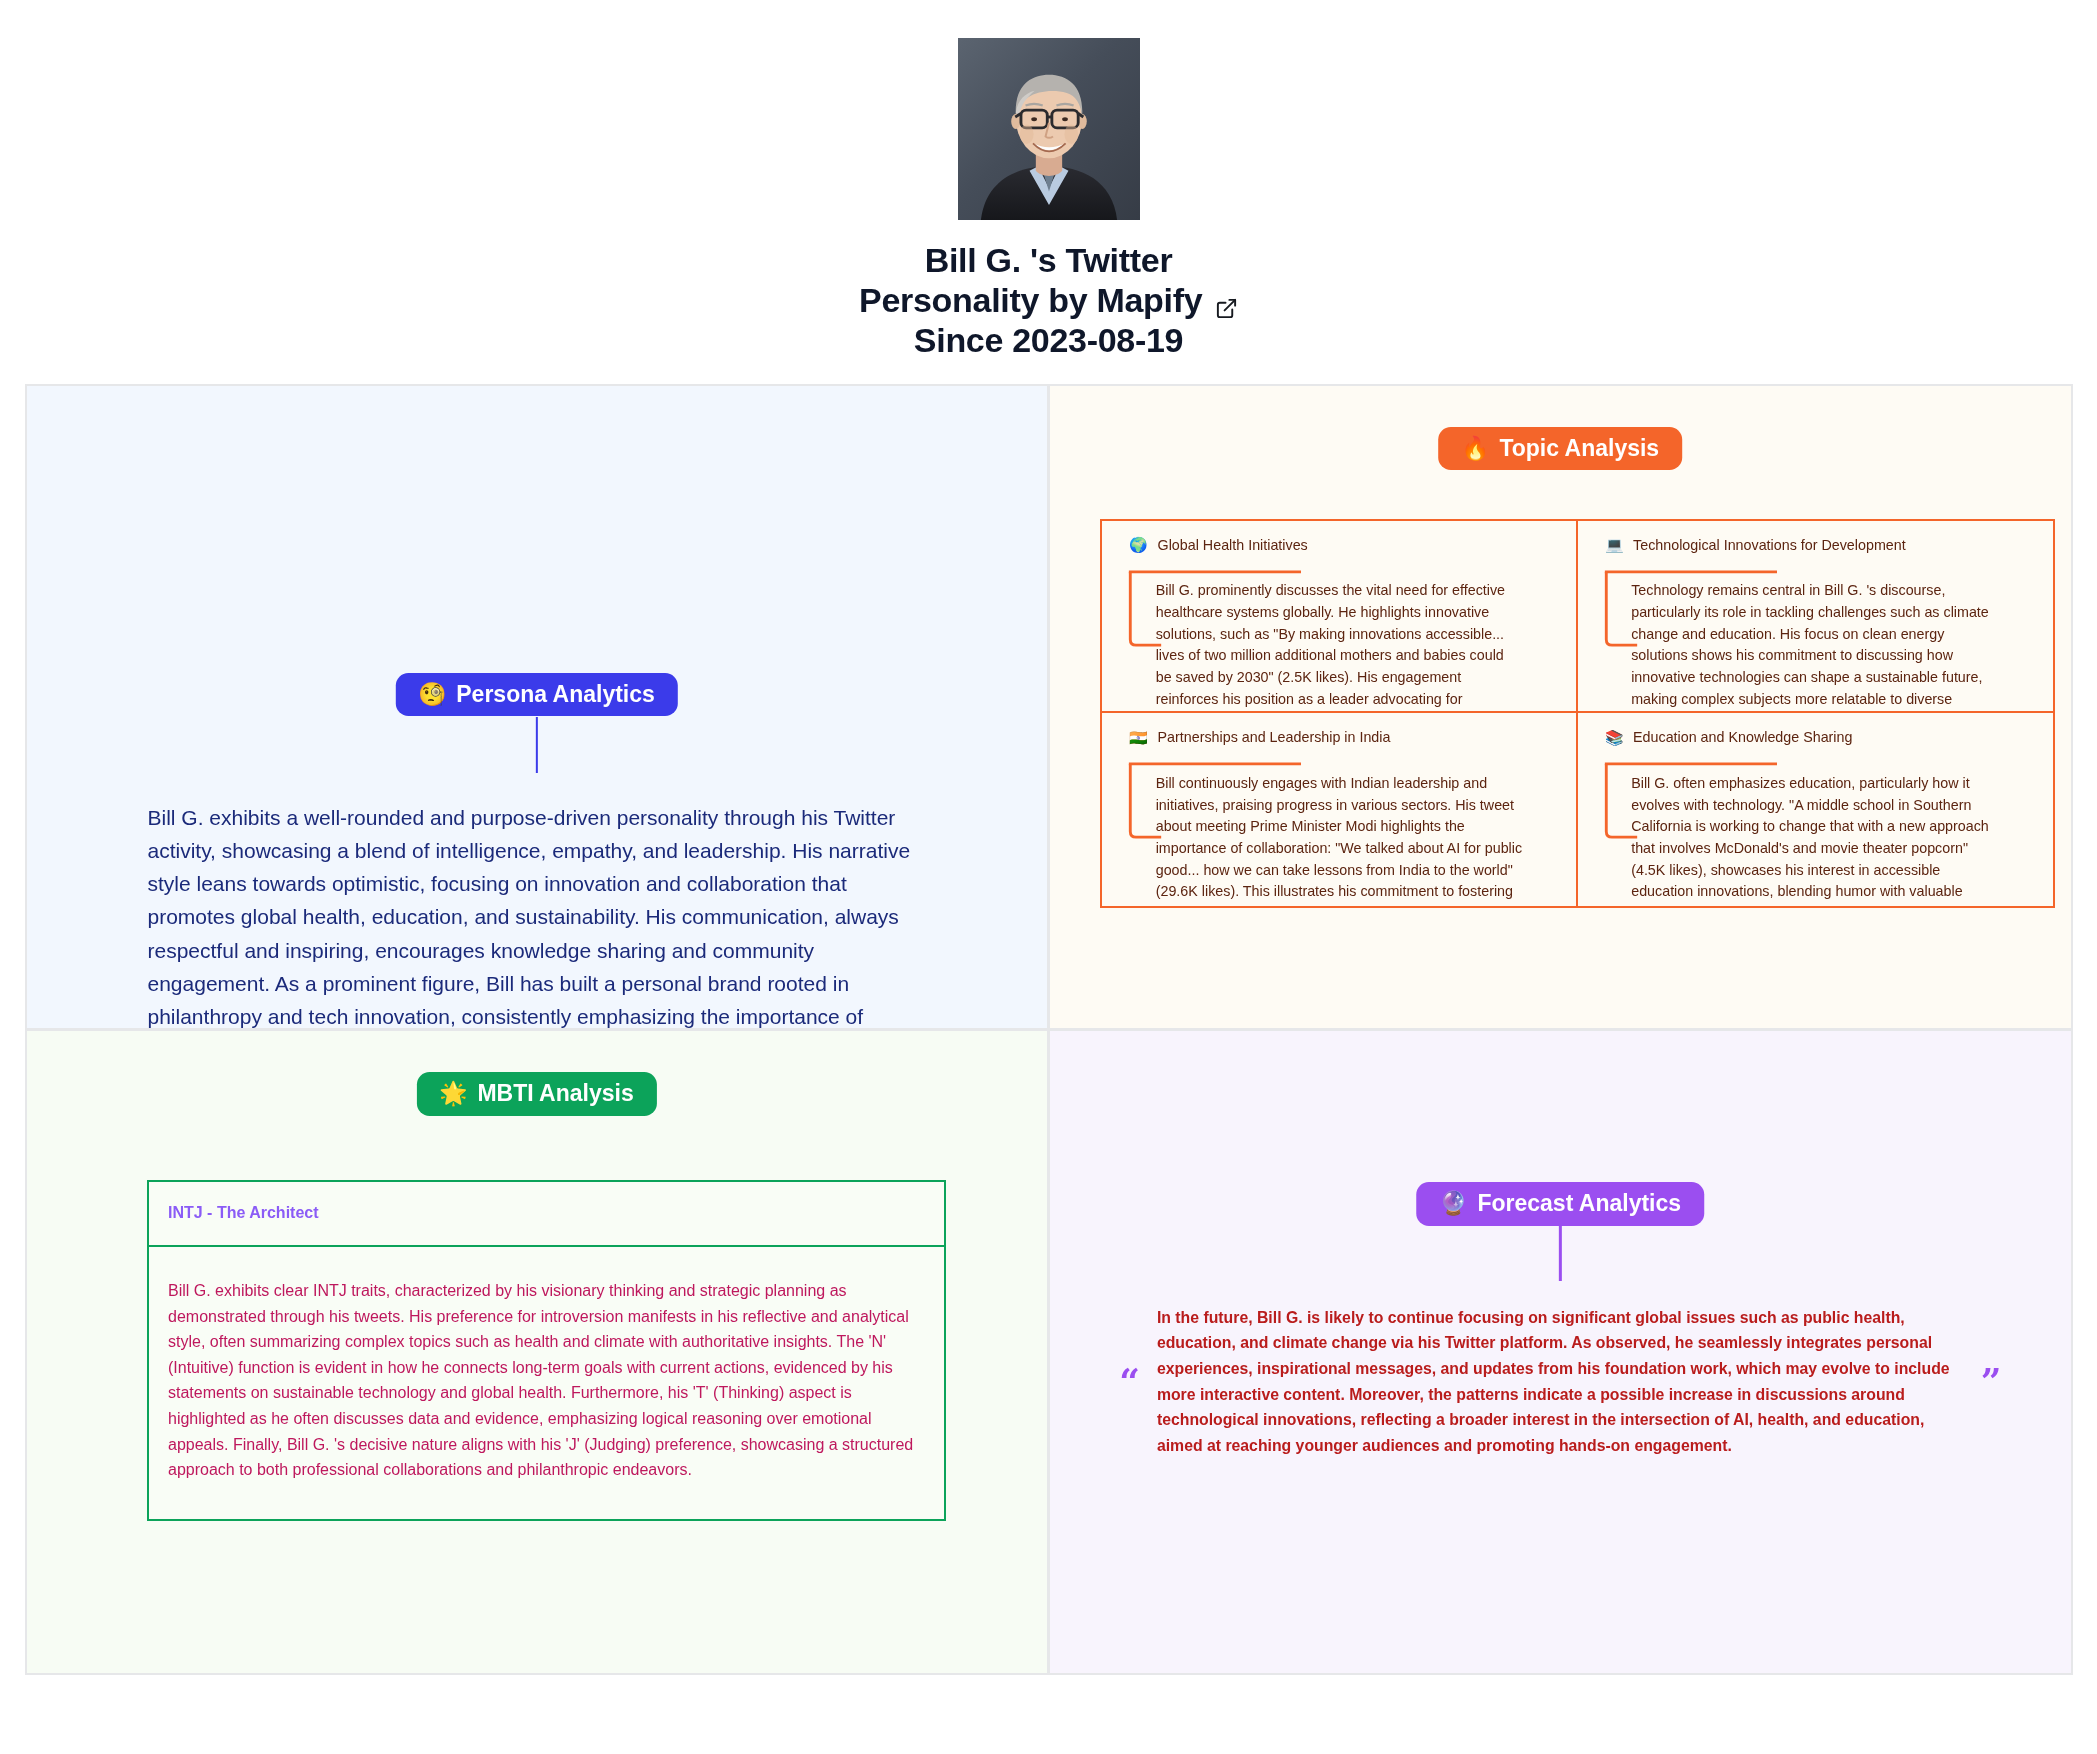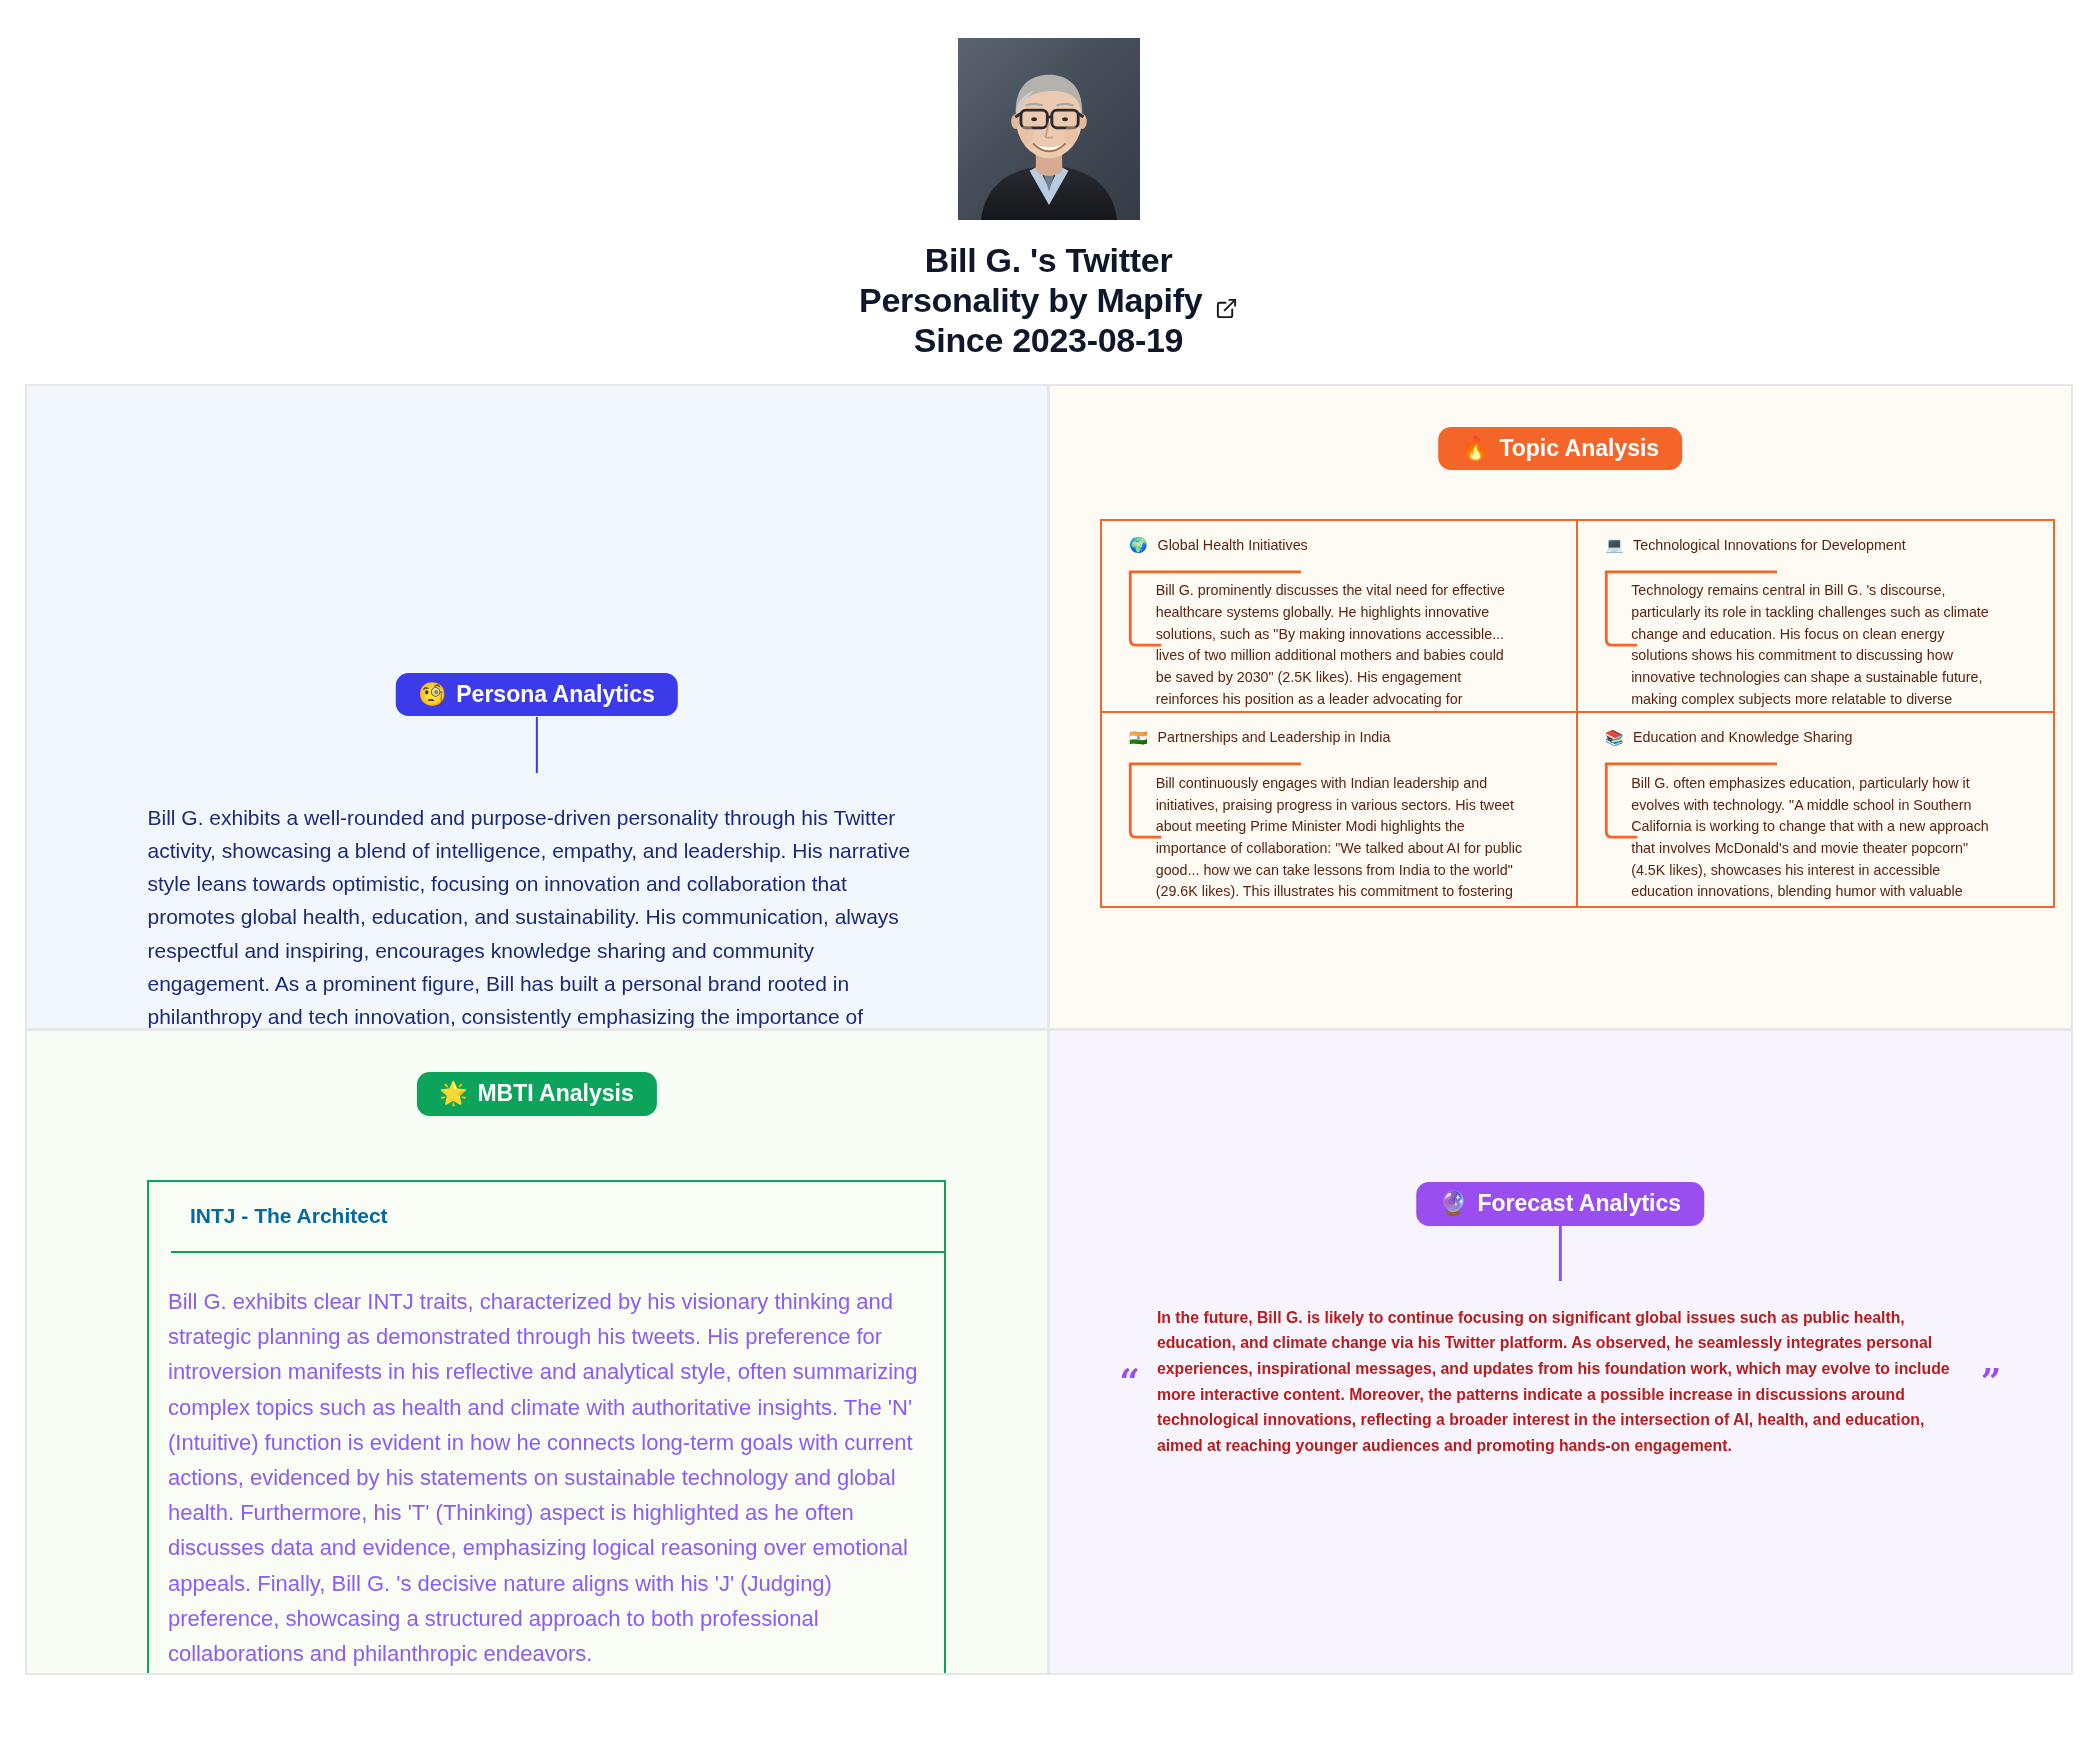--- a/index.html
+++ b/index.html
@@ -160,30 +160,29 @@
     position: absolute;
     left: 120px;
     top: 149px;
     width: 799px;
     border: 2.9px solid #0ca35a;
     background: #f9fdf6;
   }
   .mbti-card-head {
     padding: 22px 19.5px 23px 19.5px;
     border-bottom: 2.9px solid #0ca35a;
-    font-size: 21px;
+    font-size: 16px;
     font-weight: 700;
-    color: #0369a1;
-    margin-left: 22px;
+    color: #8b5cf6;
   }
   .mbti-card-body {
     padding: 31px 19.5px 36px 19.5px;
-    font-size: 22px;
+    font-size: 16px;
     line-height: 1.6;
-    color: #8b5cf6;
+    color: #be185d;
   }
 
   
   .forecast-body {
     position: absolute;
     left: 69px;
     right: 69px;
     top: 258px;
     display: flex;
     align-items: center;

